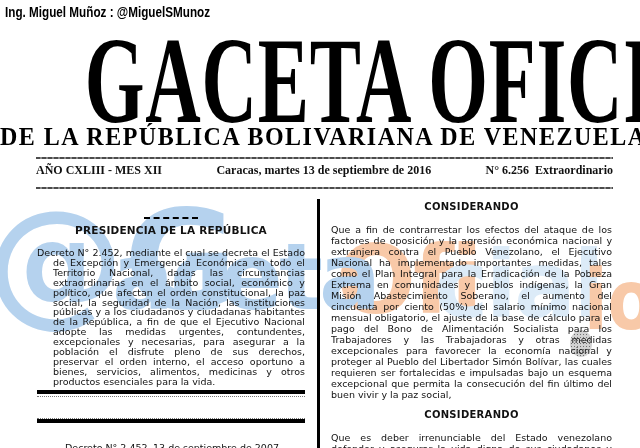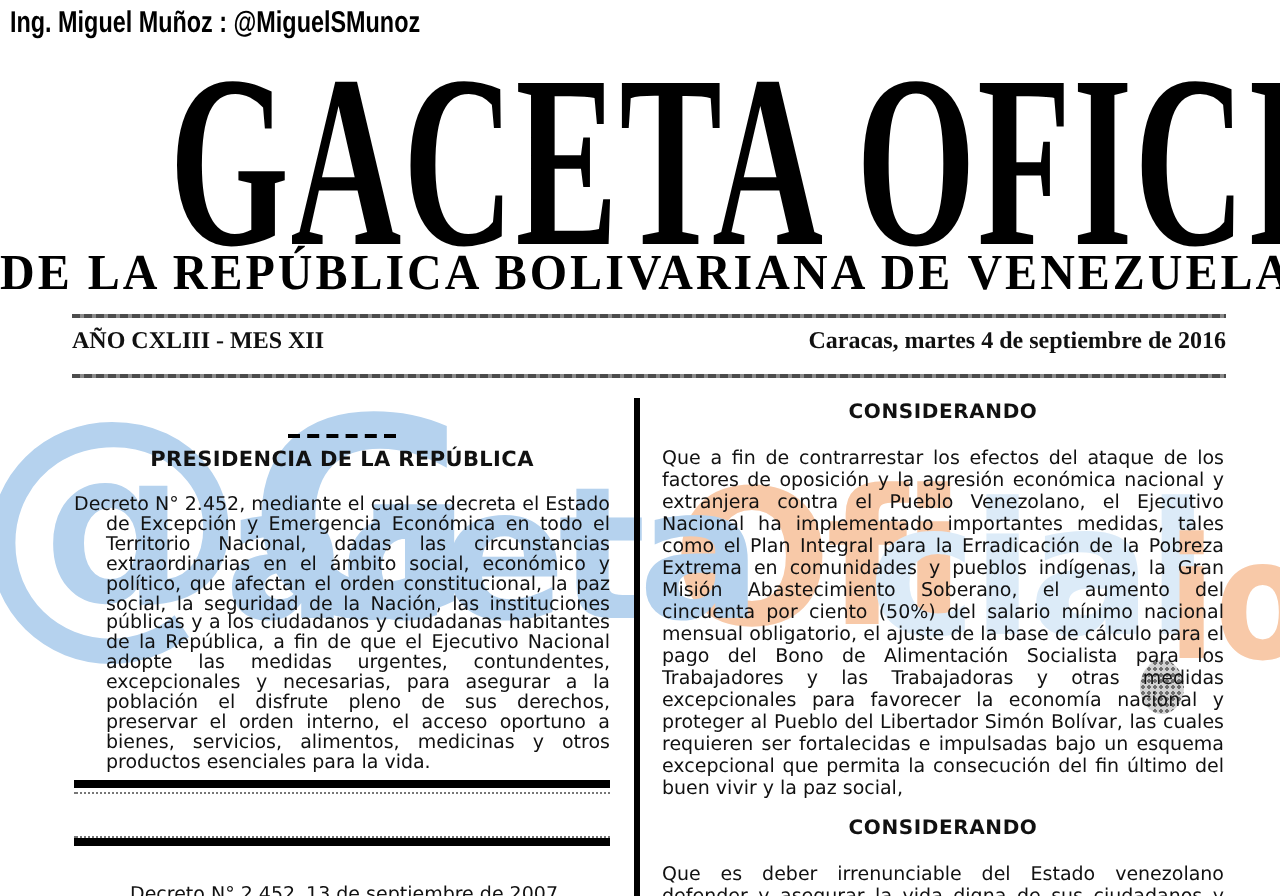--- a/index.html
+++ b/index.html
@@ -86,21 +86,22 @@
   <div class="credit">Ing. Miguel Muñoz : @MiguelSMunoz</div>
 
   <div class="masthead">
     <span class="masthead-title">GACETA OFICIAL</span>
   </div>
   <div class="masthead-sub">DE LA REPÚBLICA BOLIVARIANA DE VENEZUELA</div>
 
   <div class="rule rule-1"></div>
   <div class="edition-row">
     <span>AÑO CXLIII - MES XII</span>
-    <span>Caracas, martes 4 de septiembre de 2016</span>
+    <span>Caracas, martes 13 de septiembre de 2016</span>
+    <span>N° 6.256  Extraordinario</span>
   </div>
   <div class="rule rule-2"></div>
 
   <div class="col-divider"></div>
 
   <div class="col col-left">
     <div class="dash-sep"></div>
     <div class="sec-head">PRESIDENCIA DE LA REPÚBLICA</div>
     <div class="summary">Decreto N° 2.452, mediante el cual se decreta el Estado de Excepción y Emergencia Económica en todo el Territorio Nacional, dadas las circunstancias extraordinarias en el ámbito social, económico y político, que afectan el orden constitucional, la paz social, la seguridad de la Nación, las instituciones públicas y a los ciudadanos y ciudadanas habitantes de la República, a fin de que el Ejecutivo Nacional adopte las medidas urgentes, contundentes, excepcionales y necesarias, para asegurar a la población el disfrute pleno de sus derechos, preservar el orden interno, el acceso oportuno a bienes, servicios, alimentos, medicinas y otros productos esenciales para la vida.</div>
     <div class="bar-block-top"></div>

